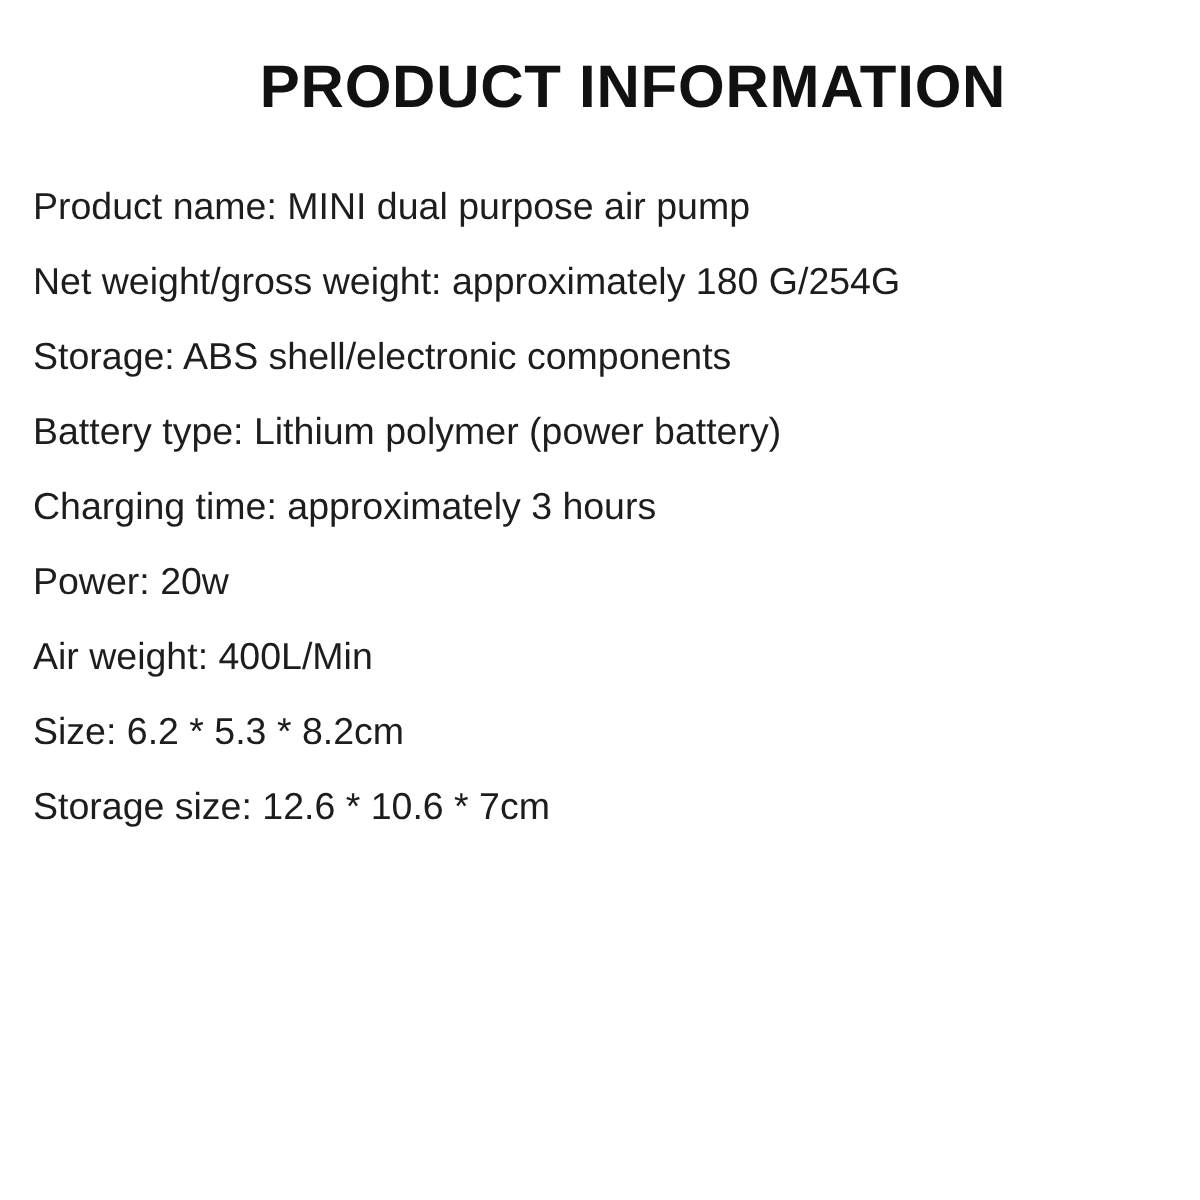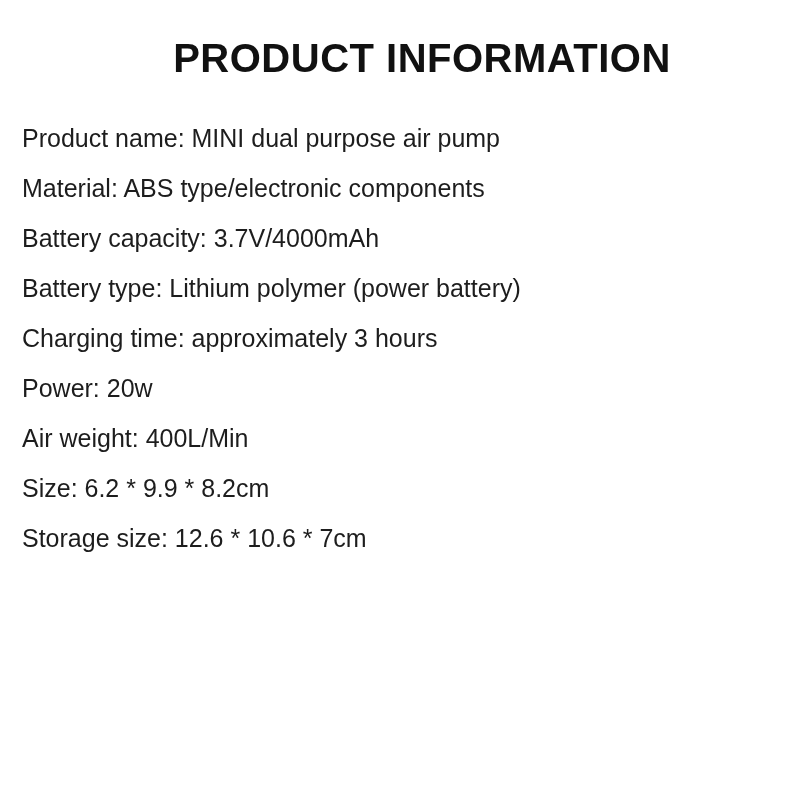--- a/index.html
+++ b/index.html
@@ -50,23 +50,23 @@
 </style>
 </head>
 <body>
 
 <div class="page">
 
   <h1 class="page-title">PRODUCT INFORMATION</h1>
 
   <div class="spec-list">
     <p class="spec-line">Product name: MINI dual purpose air pump</p>
-    <p class="spec-line">Material: ABS type/electronic components</p>
-    <p class="spec-line">Battery capacity: 3.7V/4000mAh</p>
+    <p class="spec-line">Net weight/gross weight: approximately 180 G/254G</p>
+    <p class="spec-line">Storage: ABS shell/electronic components</p>
     <p class="spec-line">Battery type: Lithium polymer (power battery)</p>
     <p class="spec-line">Charging time: approximately 3 hours</p>
     <p class="spec-line">Power: 20w</p>
     <p class="spec-line">Air weight: 400L/Min</p>
-    <p class="spec-line">Size: 6.2 * 9.9 * 8.2cm</p>
+    <p class="spec-line">Size: 6.2 * 5.3 * 8.2cm</p>
     <p class="spec-line">Storage size: 12.6 * 10.6 * 7cm</p>
   </div>
 
 </div>
 
 </body></html>

